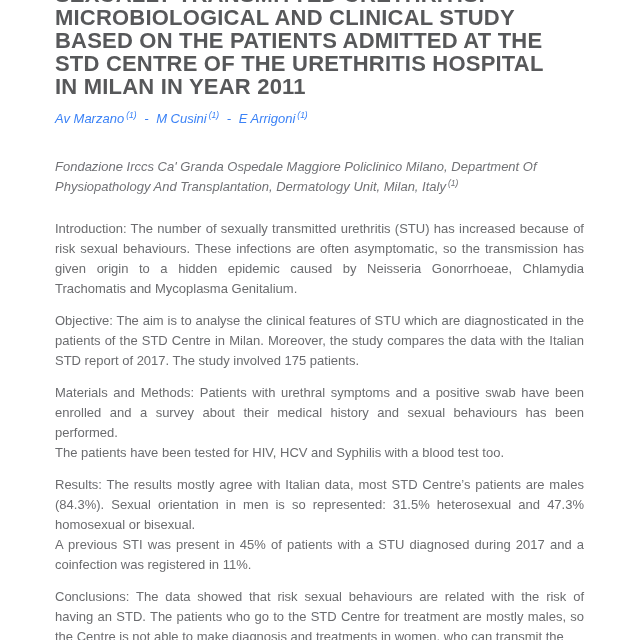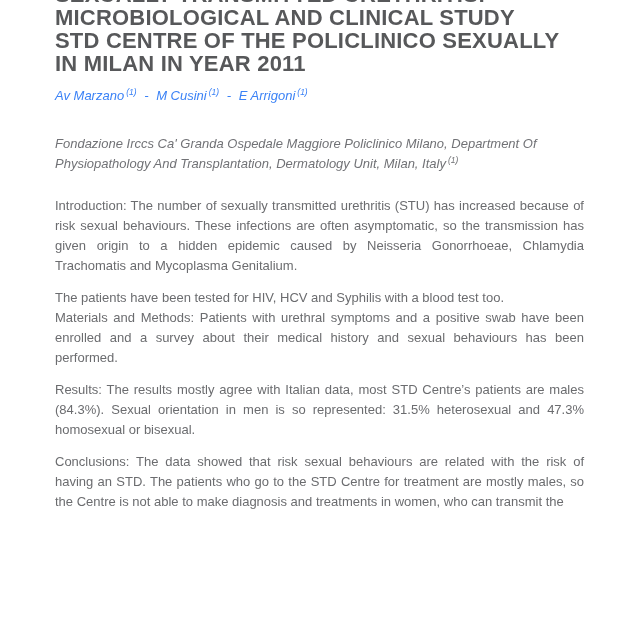--- a/index.html
+++ b/index.html
@@ -69,21 +69,22 @@
   }
 </style>
 </head>
 <body>
 
 <div class="page">
 
   <div class="title">
     <div class="title-line">SEXUALLY TRANSMITTED URETHRITIS:</div>
     <div class="title-line">MICROBIOLOGICAL AND CLINICAL STUDY</div>
-    <div class="title-line">STD CENTRE OF THE POLICLINICO SEXUALLY</div>
+    <div class="title-line">BASED ON THE PATIENTS ADMITTED AT THE</div>
+    <div class="title-line">STD CENTRE OF THE URETHRITIS HOSPITAL</div>
     <div class="title-line">IN MILAN IN YEAR 2011</div>
   </div>
 
   <div class="authors">
     <span>Av Marzano</span><sup class="refmark">(1)</sup>
     <span class="sep">-</span>
     <span>M Cusini</span><sup class="refmark">(1)</sup>
     <span class="sep">-</span>
     <span>E Arrigoni</span><sup class="refmark">(1)</sup>
   </div>
@@ -91,28 +92,32 @@
   <div class="affiliation">
     <span>Fondazione Irccs Ca' Granda Ospedale Maggiore Policlinico Milano, Department Of Physiopathology And Transplantation, Dermatology Unit, Milan, Italy</span><sup class="refmark">(1)</sup>
   </div>
 
   <div class="abstract">
 
     <div class="section">
       <p>Introduction: The number of sexually transmitted urethritis (STU) has increased because of risk sexual behaviours. These infections are often asymptomatic, so the transmission has given origin to a hidden epidemic caused by Neisseria Gonorrhoeae, Chlamydia Trachomatis and Mycoplasma Genitalium.</p>
     </div>
 
+    <div class="section">
+      <p>Objective: The aim is to analyse the clinical features of STU which are diagnosticated in the patients of the STD Centre in Milan. Moreover, the study compares the data with the Italian STD report of 2017. The study involved 175 patients.</p>
+    </div>
 
     <div class="section">
+      <p>Materials and Methods: Patients with urethral symptoms and a positive swab have been enrolled and a survey about their medical history and sexual behaviours has been performed.</p>
       <p>The patients have been tested for HIV, HCV and Syphilis with a blood test too.</p>
-      <p>Materials and Methods: Patients with urethral symptoms and a positive swab have been enrolled and a survey about their medical history and sexual behaviours has been performed.</p>
     </div>
 
     <div class="section">
       <p>Results: The results mostly agree with Italian data, most STD Centre’s patients are males (84.3%). Sexual orientation in men is so represented: 31.5% heterosexual and 47.3% homosexual or bisexual.</p>
+      <p>A previous STI was present in 45% of patients with a STU diagnosed during 2017 and a coinfection was registered in 11%.</p>
     </div>
 
     <div class="section">
       <p>Conclusions: The data showed that risk sexual behaviours are related with the risk of having an STD. The patients who go to the STD Centre for treatment are mostly males, so the Centre is not able to make diagnosis and treatments in women, who can transmit the</p>
     </div>
 
   </div>
 
 </div>
 

